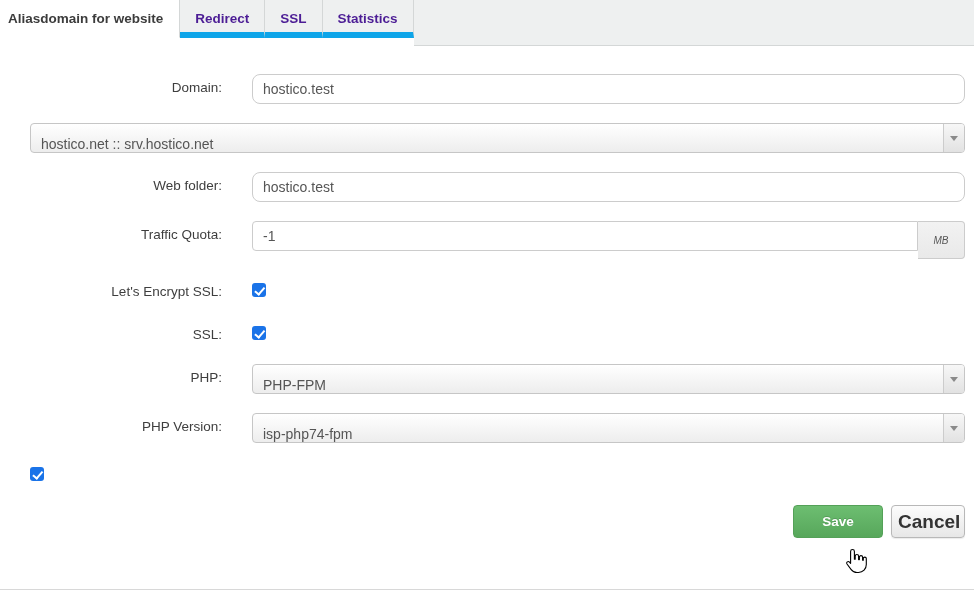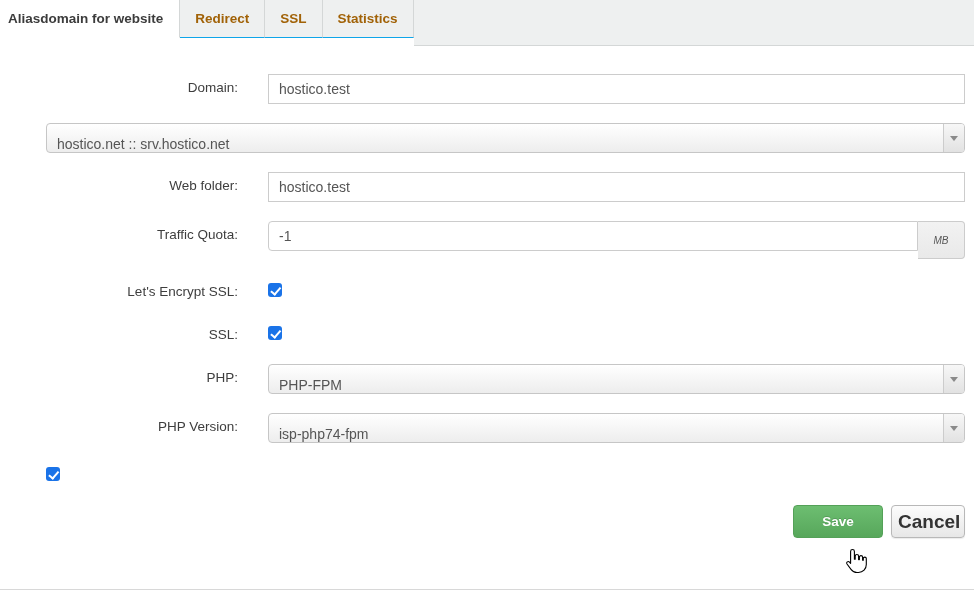--- a/index.html
+++ b/index.html
@@ -4,39 +4,39 @@
 <style>
   html,body{margin:0;padding:0;}
   body{
     width:974px;height:593px;overflow:hidden;background:#fff;position:relative;
     font-family:"Liberation Sans","DejaVu Sans",sans-serif;
   }
   
   .tabbar{display:flex;height:46px;box-sizing:border-box;}
   .tab{
     line-height:37px;height:38px;box-sizing:border-box;padding:0 15px;
-    font-weight:bold;font-size:13.5px;color:#a16207;background:#eef0f0;
-    border-bottom:1px solid #0ea5e9;border-right:1px solid #d4d7d7;
+    font-weight:bold;font-size:13.5px;color:#4c1d95;background:#eef0f0;
+    border-bottom:6px solid #0ea5e9;border-right:1px solid #d4d7d7;
     cursor:pointer;white-space:nowrap;
   }
   .tab.active{
     background:#fff;border-bottom:1px solid #fff;color:#3c3c3c;padding:0 16px 0 8px;
   }
   .tab-filler{flex:1;background:#eef0f0;border-bottom:1px solid #d4d7d7;}
   
-  .content{padding:28px 9px 0 16px;}
+  .content{padding:28px 9px 0 0;}
   .row{display:flex;margin-bottom:19px;}
   .lbl{
     width:222px;flex:0 0 222px;text-align:right;padding-top:6px;
     font-size:13.5px;color:#3e3e3e;
   }
   .ctl{margin-left:30px;flex:1;position:relative;min-width:0;}
   .txt{
     width:100%;height:30px;box-sizing:border-box;border:1px solid #ccc;
-    border-radius:0;padding:0 10px;font-size:14px;color:#555;
+    border-radius:8px;padding:0 10px;font-size:14px;color:#555;
     font-family:inherit;background:#fff;outline:none;display:block;
   }
   
   .select{
     height:30px;box-sizing:border-box;border:1px solid #c6c6c6;border-radius:4px;
     background:linear-gradient(#ffffff,#ededed);
     display:flex;align-items:flex-end;padding-left:10px;position:relative;
     font-size:14px;color:#555;cursor:pointer;
   }
   .caret{

